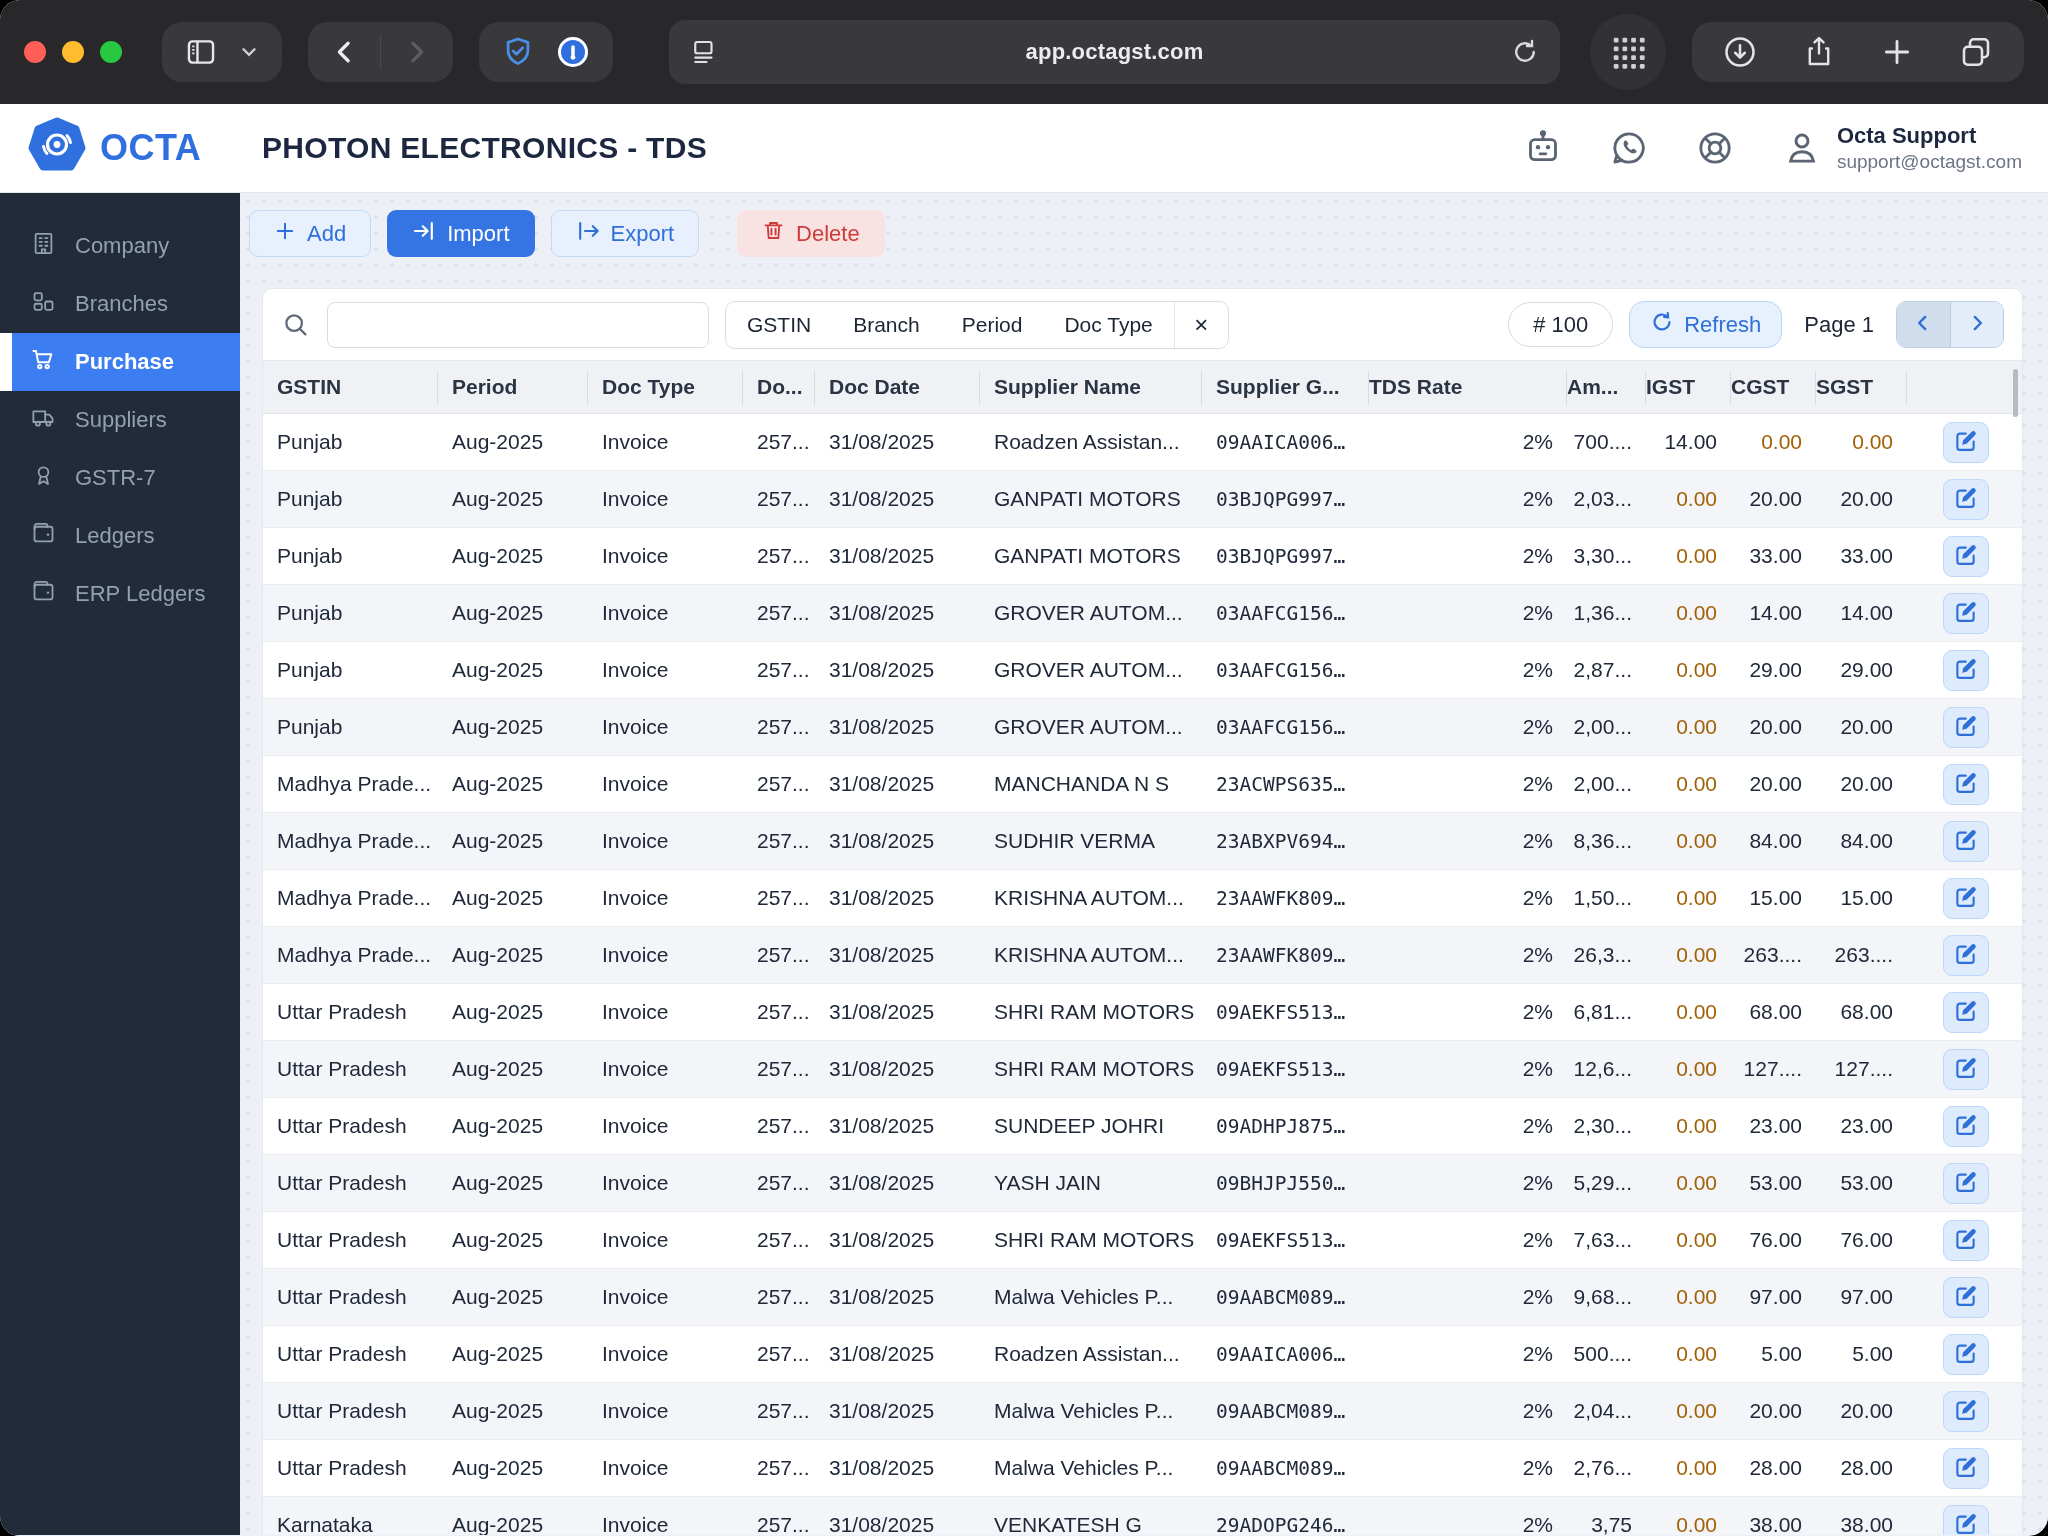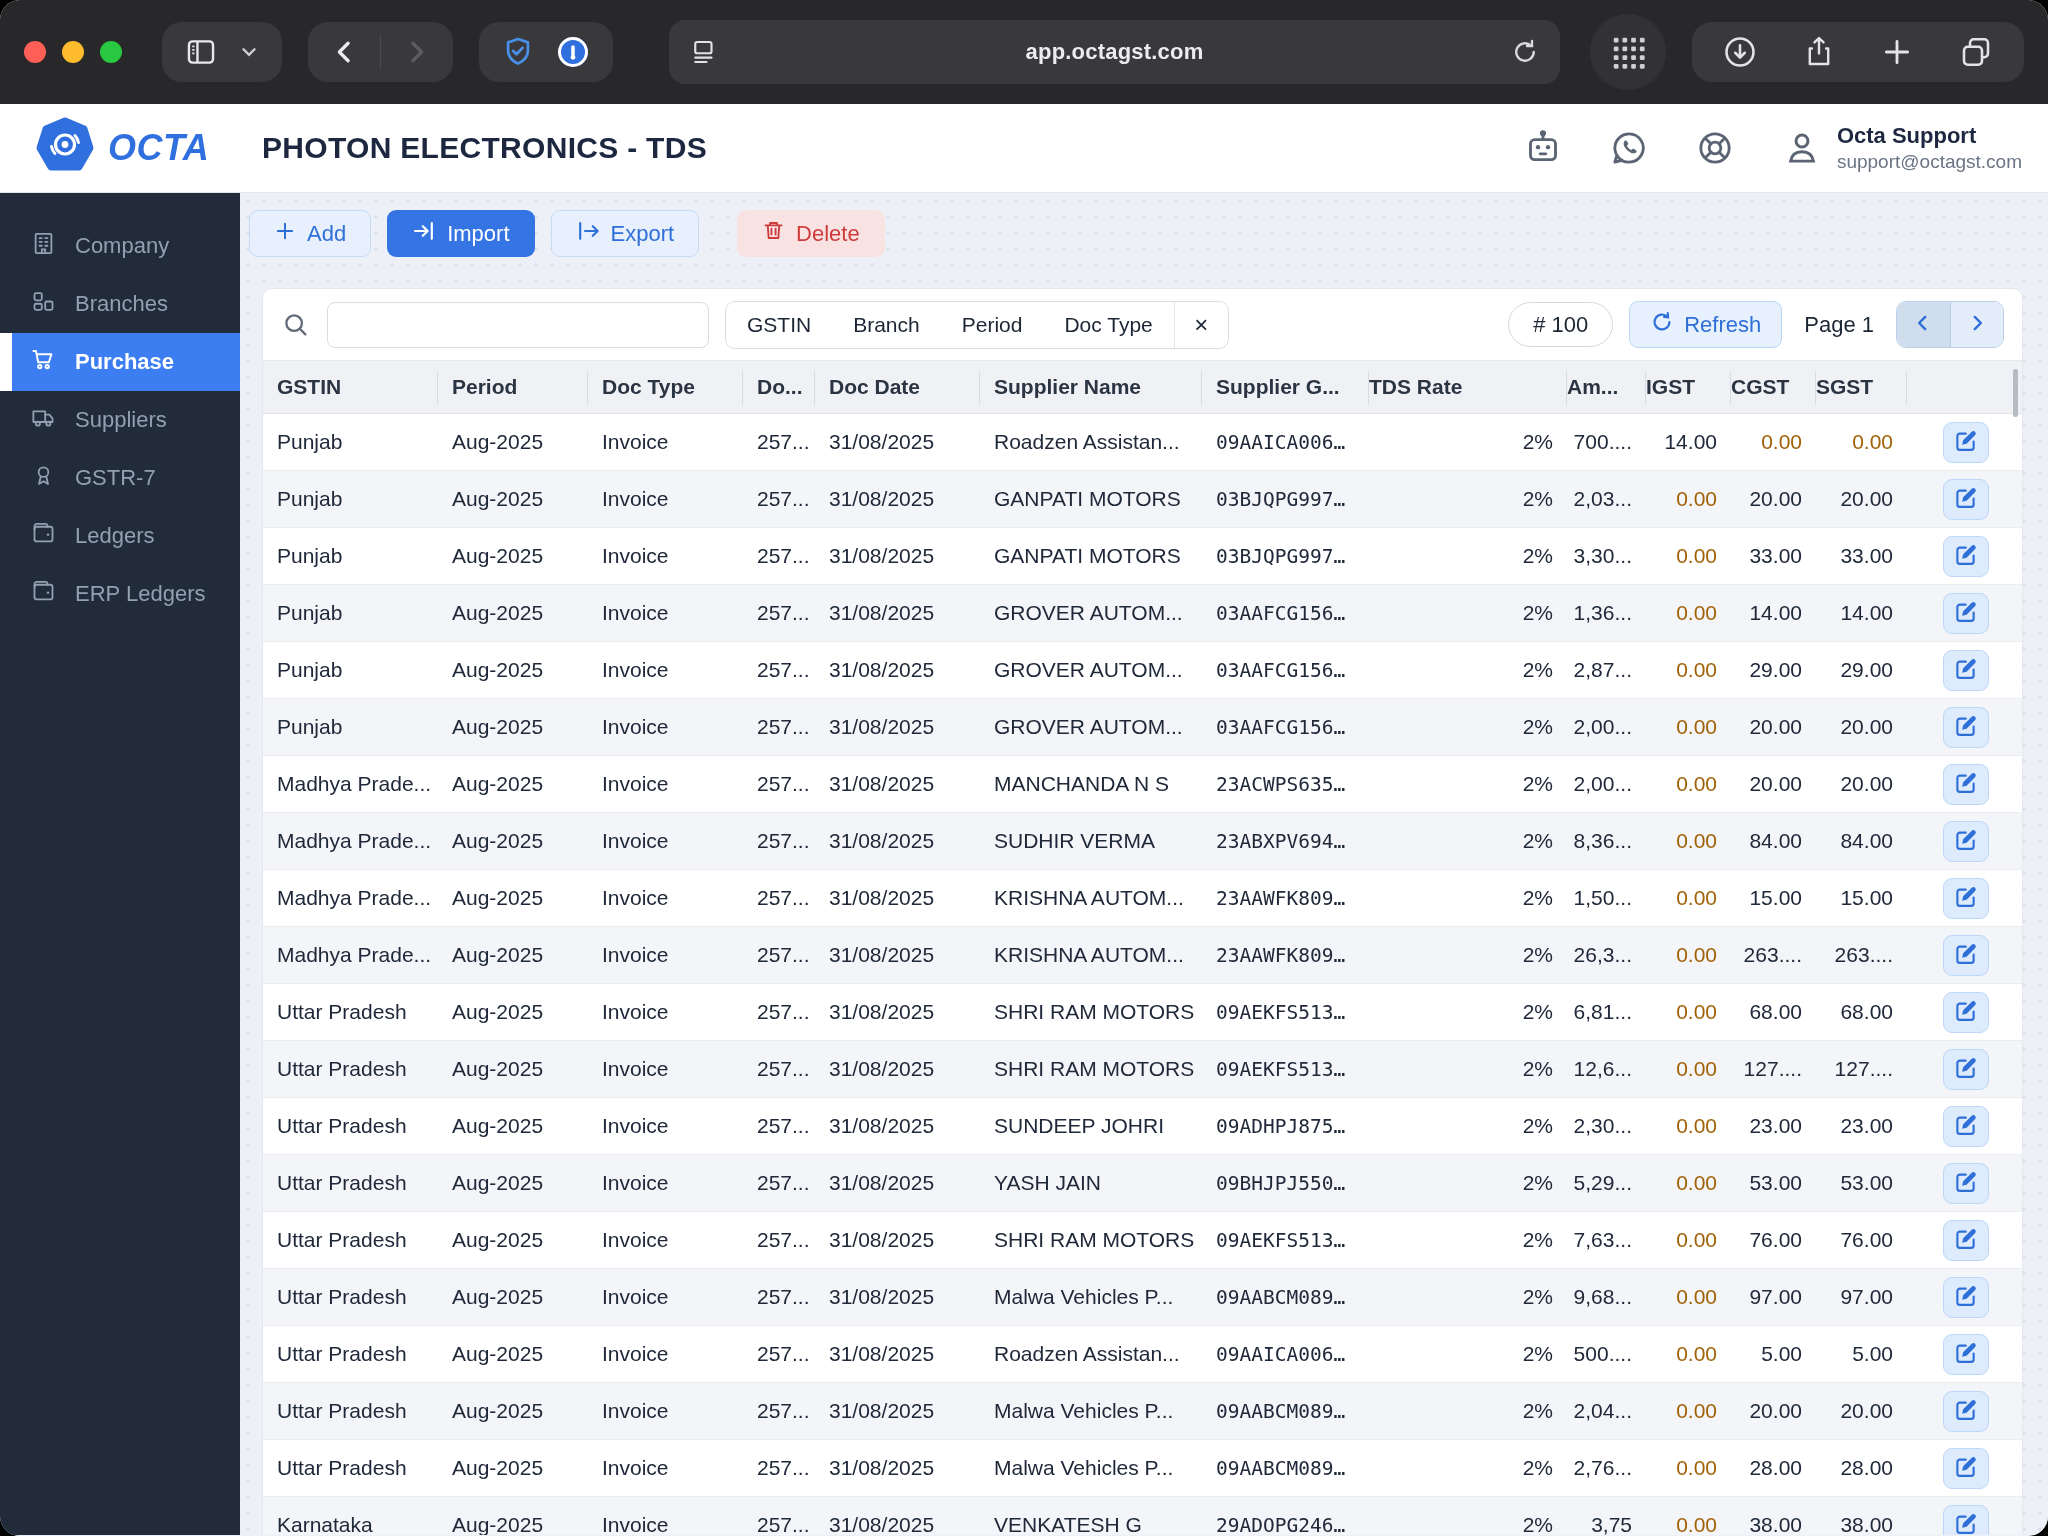--- a/index.html
+++ b/index.html
@@ -15,21 +15,21 @@
   .cpill { background:#39393c; border-radius:20px; height:60px; display:flex; align-items:center; gap:20px; padding:0 22px; margin-right:26px; color:#d6d6d8; }
   .cicon { display:flex; align-items:center; justify-content:center; }
   .cicon svg { display:block; }
   .urlbar { flex:1; background:#39393c; border-radius:16px; height:64px; display:flex; align-items:center; padding:0 20px; margin:0 30px; color:#ececee; position:relative;font-weight:bold; }
   .urlbar .url { position:absolute; left:0; right:0; text-align:center; font-size:22px; letter-spacing:.2px; }
   .gridbtn { width:76px; height:76px; border-radius:50%; background:#323234; display:flex; align-items:center; justify-content:center; margin-right:26px; }
   .rightpill { background:#39393c; border-radius:20px; height:60px; display:flex; align-items:center; gap:44px; padding:0 30px; color:#d6d6d8; }
 
   
   .app-header { height:89px; background:#fff; display:flex; align-items:center; border-bottom:1px solid #e3e6ea; }
-  .brand { width:240px; display:flex; align-items:center; gap:14px; padding-left:36px; flex:none;font-style:italic; }
+  .brand { width:240px; display:flex; align-items:center; gap:14px; padding-left:28px; flex:none; }
   .brand-name { font-size:36px; font-weight:800; color:#2f6fde; letter-spacing:.5px; }
   .page-title { font-size:30px; font-weight:700; color:#1d2840; margin-left:22px; letter-spacing:.3px; }
   .hdr-right { margin-left:auto; display:flex; align-items:center; gap:46px; padding-right:26px; color:#5a6472; }
   .userbox { display:flex; align-items:center; gap:14px; }
   .user-name { font-size:22px; font-weight:700; color:#1d2840; line-height:1.25; }
   .user-email { font-size:19px; color:#6b7585; line-height:1.25; }
 
   
   .body-row { display:flex; height:1342px; }
   .sidebar { width:240px; flex:none; background:#212b3a; padding-top:24px; }
@@ -50,21 +50,21 @@
 
   
   .card { position:absolute; left:22px; top:95px; width:1761px; height:1300px; background:#fff; border:1px solid #e4e7eb; border-radius:10px 10px 0 0; overflow:hidden; }
   .filter-row { height:72px; display:flex; align-items:center; padding:0 18px; gap:16px; border-bottom:1px solid #e6e8ec; }
   .search-icn { color:#5f6876; display:flex; }
   .search-input { width:382px; height:46px; border:1px solid #d9dde3; border-radius:8px; padding:0 14px; font-size:21px; font-family:inherit; color:#1c2533; outline:none; }
   .seg { display:flex; align-items:center; height:48px; border:1px solid #d9dde3; border-radius:10px; background:#fff; overflow:hidden; }
   .seg-item { padding:0 21px; font-size:21px; color:#1c2533; background:none; border:none; height:100%; cursor:pointer; font-family:inherit; }
   .seg-close { border-left:1px solid #e2e5ea; width:54px; height:100%; background:none; border-top:none;border-bottom:none;border-right:none; font-size:24px; color:#1c2533; cursor:pointer; }
   .count-pill { margin-left:auto; height:45px; border:1px solid #d5d8dd; border-radius:23px; display:flex; align-items:center; padding:0 24px; font-size:22px; color:#1c2533; }
-  .btn-refresh { background:#e7f1fd; border:1px solid #b9d6f4; color:#2e6fd8; height:47px; border-radius:9px; display:flex; align-items:center; gap:10px; padding:0 20px; font-size:22px; cursor:pointer; font-family:inherit; }
+  .btn-refresh { background:#e7f1fd; border:1px solid #b9d6f4; color:#2e6fd8; height:47px; border-radius:15px; display:flex; align-items:center; gap:10px; padding:0 20px; font-size:22px; cursor:pointer; font-family:inherit; }
   .page-label { font-size:22px; color:#1c2533; padding:0 6px; }
   .pager { display:flex; width:108px; height:47px; border:1px solid #b9cfe8; border-radius:10px; overflow:hidden; }
   .pager button { flex:1; border:none; display:flex; align-items:center; justify-content:center; color:#2e6fd8; cursor:pointer; padding:0; }
   .pager .prev { background:#cfdded; border-right:1px solid #b9cfe8; }
   .pager .next { background:#e2edf9; }
 
   
   .grid { display:grid; grid-template-columns:175px 150px 155px 72px 165px 222px 167px 198px 79px 85px 85px 91px 117px; }
   .thead { height:53px; background:#f0f1f4; border-bottom:1px solid #e2e4e9; align-items:center; }
   .th { font-size:21px; font-weight:700; color:#2b3443; padding-left:14px; position:relative; white-space:nowrap; }

